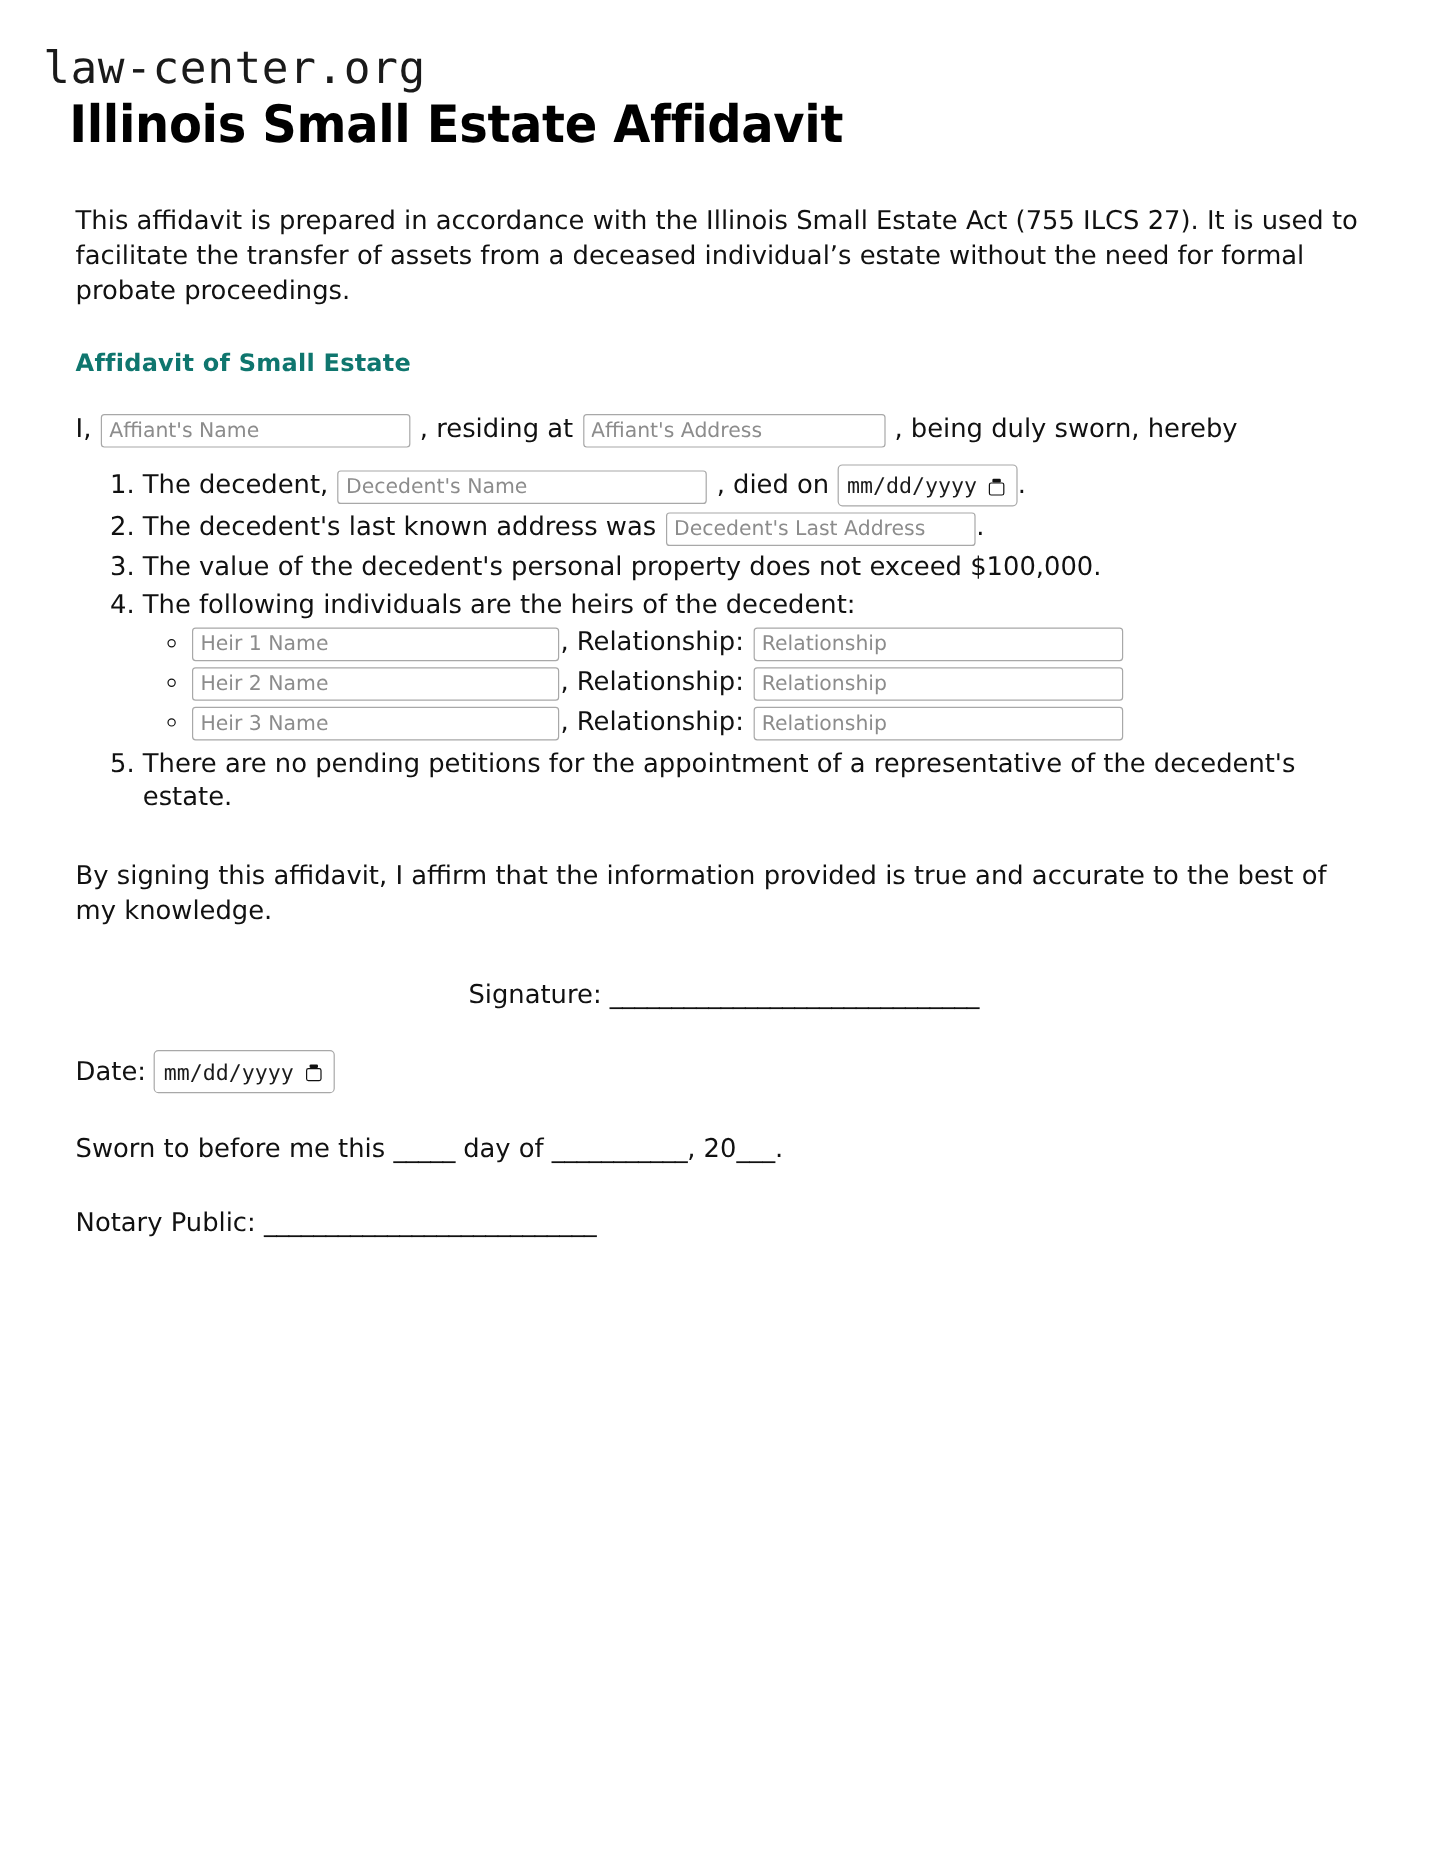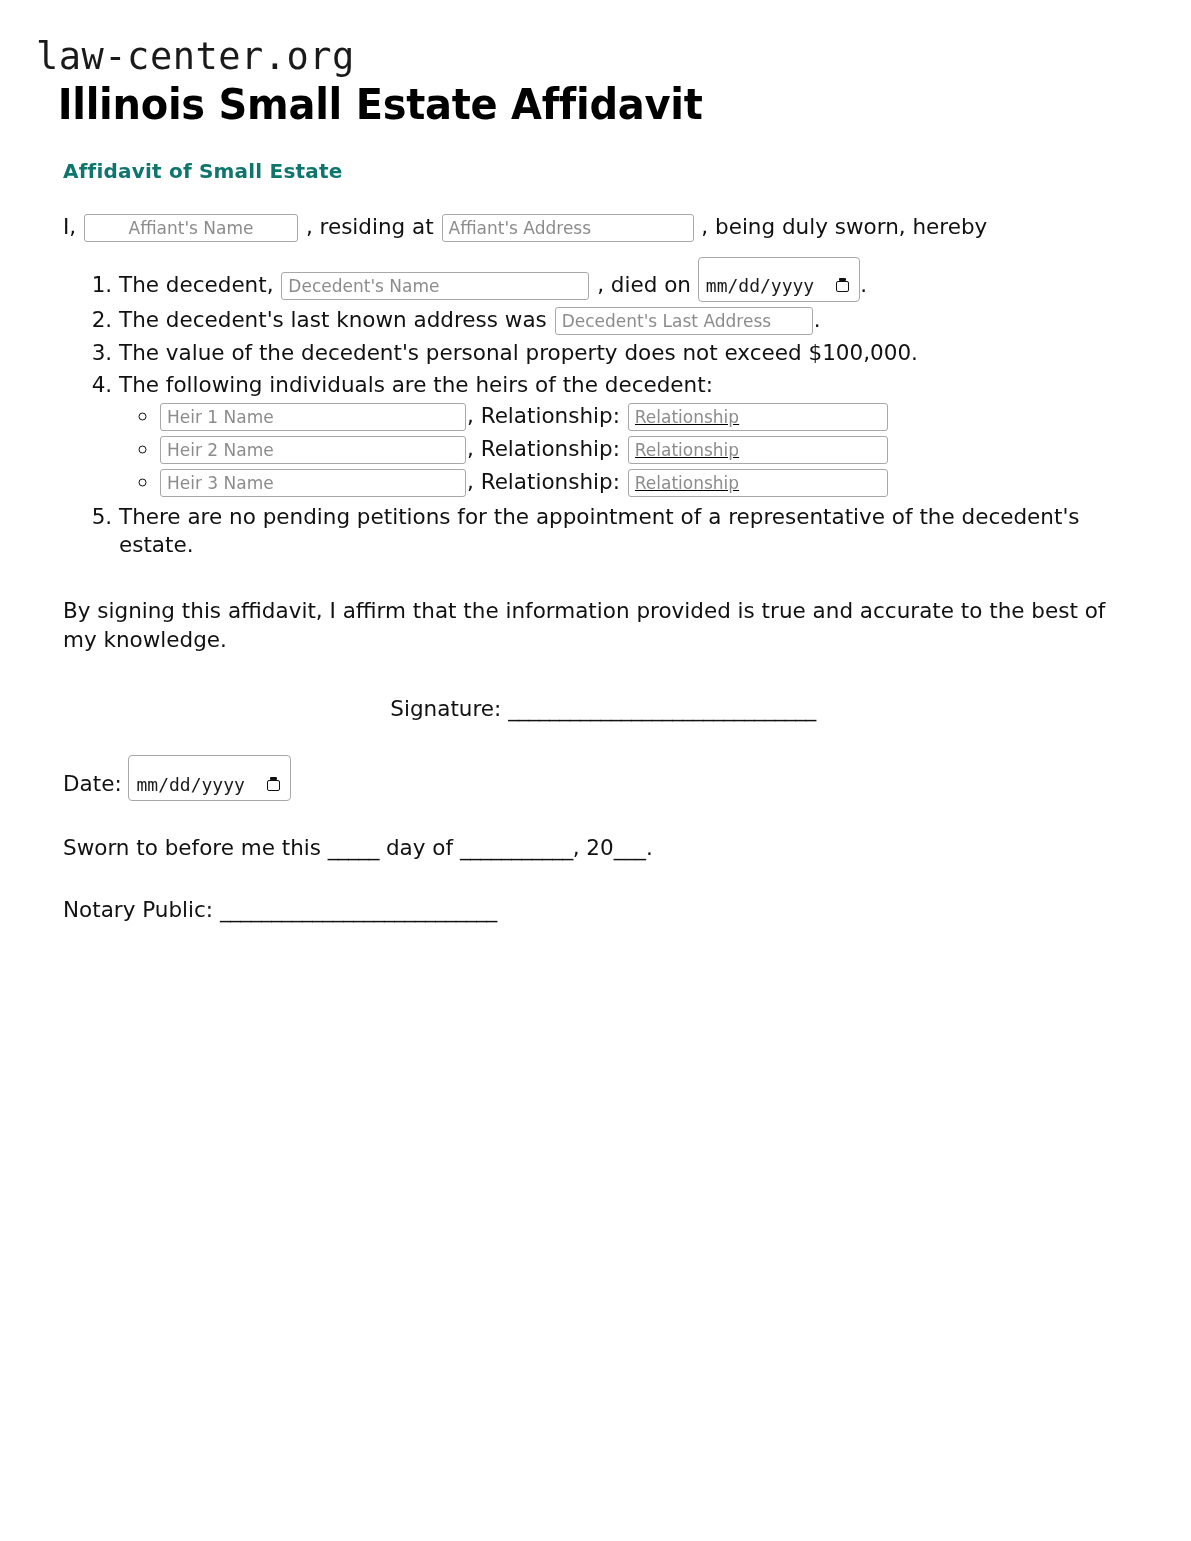--- a/index.html
+++ b/index.html
@@ -96,36 +96,36 @@
     box-sizing: border-box;
     vertical-align: baseline;
     margin: 0 1px;
     outline: none;
   }
   input.txt::placeholder {
     color: #8c8c8c;
     opacity: 1;
   }
 
-  .w-affiant-name   { width: 214px; text-align: center; }
+  .w-affiant-name   { width: 258px; }
   .w-affiant-addr   { width: 252px; }
   .w-decedent-name  { width: 308px; }
   .w-decedent-addr  { width: 258px; }
   .w-heir-name      { width: 306px; }
-  .w-relationship   { width: 260px; text-decoration: underline; }
+  .w-relationship   { width: 308px; }
 
   
   .date-box {
     display: inline-flex;
     align-items: center;
-    gap: 22px;
+    gap: 10px;
     border: 1px solid #a8a8a8;
     border-radius: 4px;
     background: #ffffff;
-    padding: 16px 8px 3px 7px;
+    padding: 6px 8px 3px 7px;
     vertical-align: baseline;
     box-sizing: border-box;
   }
   .date-box .date-text {
     font-family: "DejaVu Sans Mono", monospace;
     font-size: 18px;
     letter-spacing: 0px;
     color: #1b1b1b;
     white-space: nowrap;
   }
@@ -206,20 +206,21 @@
 <body>
 
 <div class="page">
 
   <div class="site-url">law-center.org</div>
 
   <h1 class="doc-title">Illinois Small Estate Affidavit</h1>
 
   <div class="content">
 
+    <p class="intro">This affidavit is prepared in accordance with the Illinois Small Estate Act (755 ILCS 27). It is used to facilitate the transfer of assets from a deceased individual’s estate without the need for formal probate proceedings.</p>
 
     <h2 class="section-heading">Affidavit of Small Estate</h2>
 
     <div class="declaration">
       <span>I,</span>
       <input class="txt w-affiant-name" type="text" placeholder="Affiant's Name" style="">
       <span>, residing at</span>
       <input class="txt w-affiant-addr" type="text" placeholder="Affiant's Address" style="">
       <span>, being duly sworn, hereby</span>
     </div>

